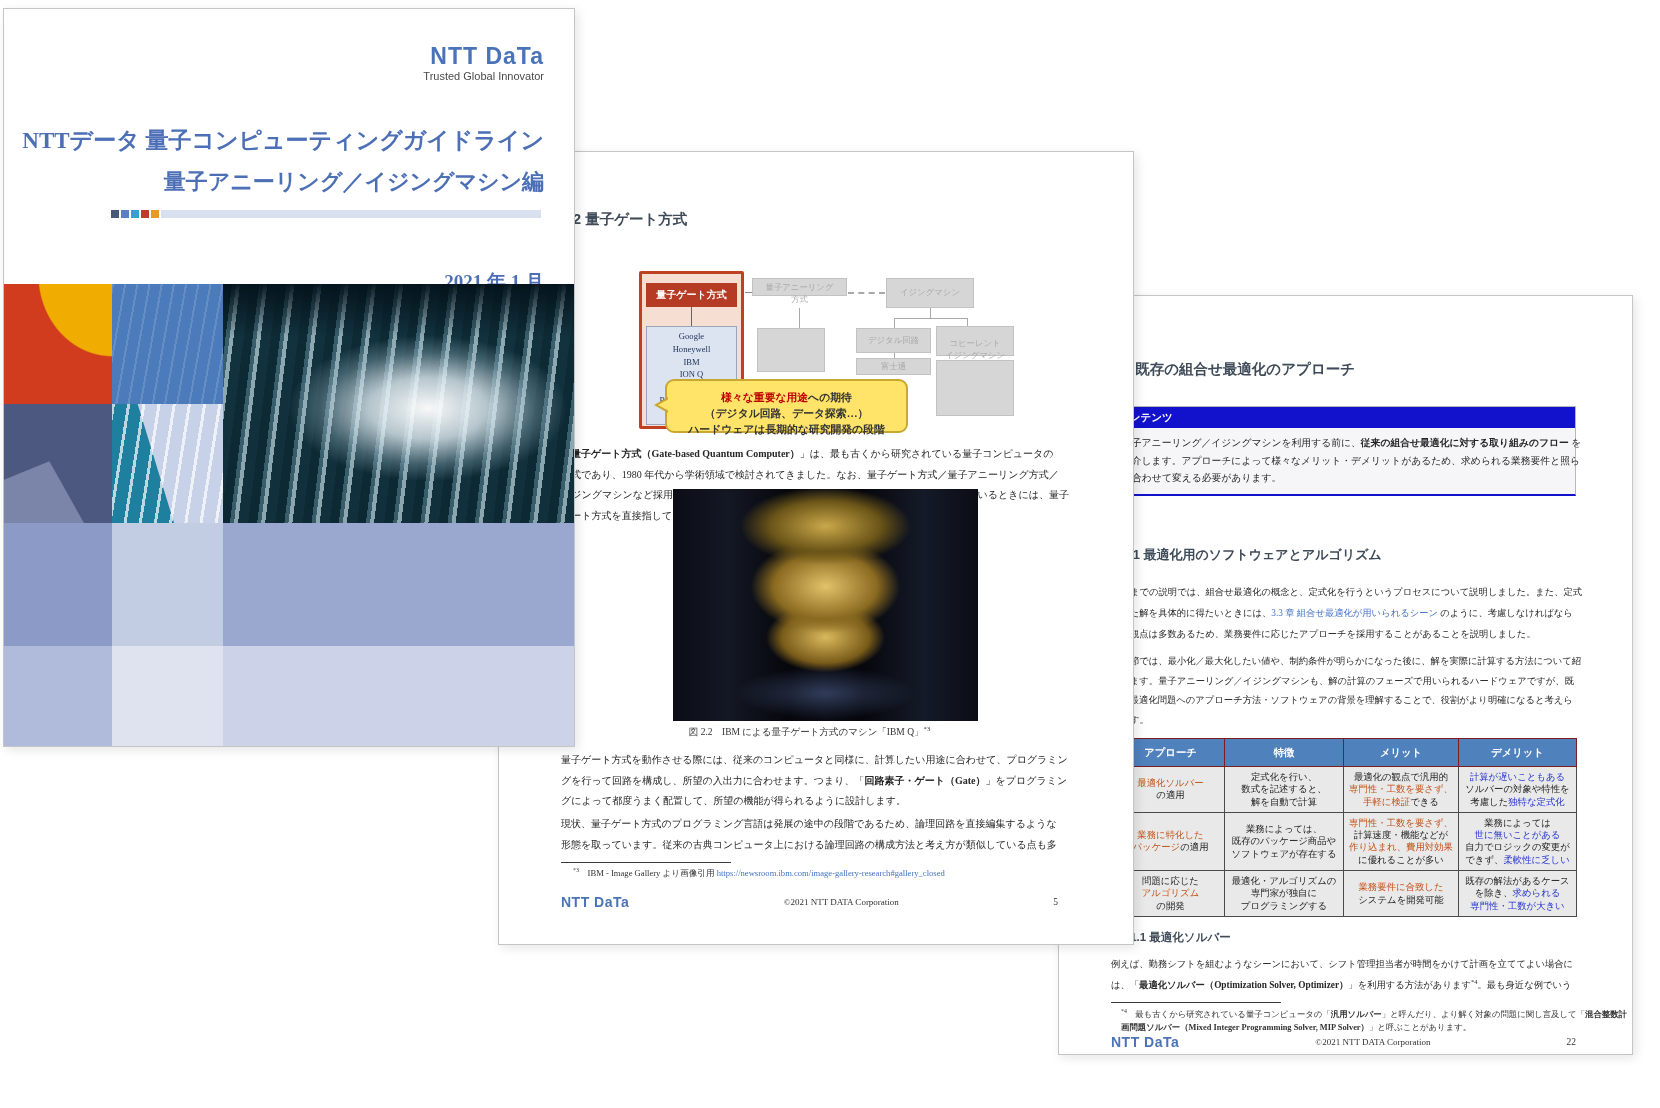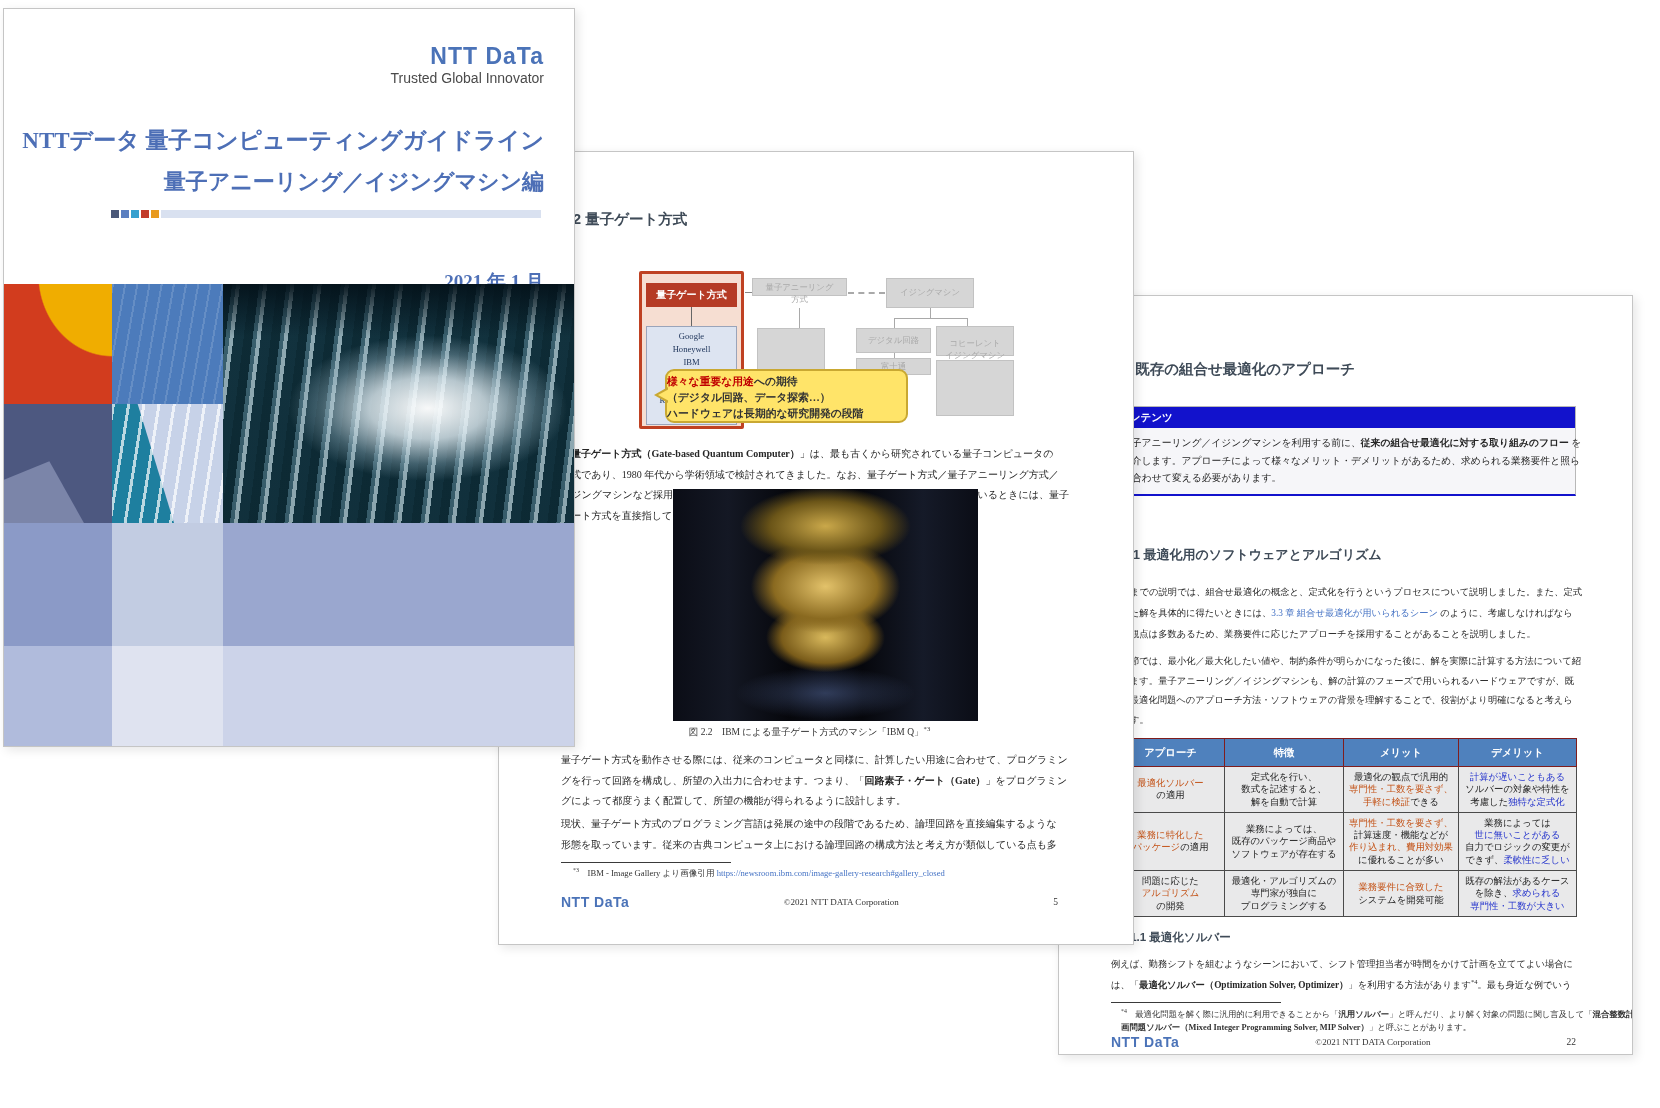--- a/index.html
+++ b/index.html
@@ -22,21 +22,21 @@
   .footnote{position:absolute;color:#333;}
   .page-footer{position:absolute;display:flex;align-items:center;}
   .logo-text{font-family:"Liberation Sans","DejaVu Sans",sans-serif;font-weight:bold;color:#4b73b8;}
   .logo-text.sm{font-size:14px;letter-spacing:.5px;}
   .copyright{flex:1;text-align:center;font-size:9px;color:#333;}
   .pagenum{font-size:9.5px;color:#333;}
 
   
   .cover-logo{position:absolute;top:36px;right:30px;text-align:right;}
   .logo-text.lg{font-size:23px;letter-spacing:1px;line-height:1;}
-  .logo-tagline{font-size:14px;color:#4a4a4a;margin-top:2px;font-family:"Liberation Sans","DejaVu Sans",sans-serif;}
+  .logo-tagline{font-size:11px;color:#4a4a4a;margin-top:2px;font-family:"Liberation Sans","DejaVu Sans",sans-serif;}
   .cover-title{position:absolute;right:30px;font-weight:bold;color:#4d6fb6;white-space:nowrap;}
   .cover-title.t1{top:116px;font-size:23px;}
   .cover-title.t2{top:158px;font-size:22px;}
   .accent-bar{position:absolute;left:107px;right:33px;top:201px;height:8px;display:flex;align-items:center;}
   .sq-row{display:flex;gap:2px;margin-right:2px;}
   .sq-row span{width:8px;height:8px;display:inline-block;}
   .bar-fill{flex:1;height:8px;background:#d9e1f0;}
   .cover-date{position:absolute;right:30px;top:216px;font-size:19px;font-weight:bold;color:#4d6fb6;margin-top:44px;}
   .mosaic{position:absolute;left:0;top:275px;width:572px;height:464px;}
   .mosaic div{position:absolute;}
@@ -79,22 +79,22 @@
   .emptyF{left:375px;top:89px;width:78px;height:56px;}
   .emptyG{left:196px;top:57px;width:68px;height:44px;}
   .c-h1{left:184px;top:21px;width:8px;border-top:1.5px solid #888;}
   .c-dash{left:287px;top:21px;width:37px;border-top:2px dashed #a9a9a9;}
   .c-v1{left:369px;top:37px;height:10px;border-left:1.5px solid #a9a9a9;}
   .c-h2{left:333px;top:47px;width:73px;border-top:1.5px solid #a9a9a9;}
   .c-v2{left:333px;top:47px;height:10px;border-left:1.5px solid #a9a9a9;}
   .c-v3{left:406px;top:47px;height:8px;border-left:1.5px solid #a9a9a9;}
   .c-v4{left:333px;top:82px;height:5px;border-left:1.5px solid #a9a9a9;}
   .c-v5{left:238px;top:37px;height:20px;border-left:1.5px solid #a9a9a9;}
-  .callout{position:absolute;left:104px;top:98px;width:243px;height:54px;background:#ffe469;border:2px solid #c9a832;border-radius:9px;
-           text-align:left;font-weight:bold;font-size:10.8px;color:#333;line-height:16px;padding-top:2px;}
+  .callout{position:absolute;left:104px;top:108px;width:243px;height:54px;background:#ffe469;border:2px solid #c9a832;border-radius:9px;
+           text-align:center;font-weight:bold;font-size:10.8px;color:#333;line-height:16px;padding-top:8px;}
   .callout::before{content:"";position:absolute;left:-13px;top:16px;border-style:solid;border-width:8px 14px 8px 0;border-color:transparent #c9a832 transparent transparent;}
   .callout::after{content:"";position:absolute;left:-9px;top:18px;border-style:solid;border-width:6px 11px 6px 0;border-color:transparent #ffe469 transparent transparent;}
   .callout .t-o{color:#c00000;}
   .mid .para{font-size:10px;line-height:20.6px;}
   .mid .p1{left:62px;top:292px;}
   .ibm-img{position:absolute;left:174px;top:337px;width:305px;height:232px;background:
       radial-gradient(ellipse 42% 16% at 50% 88%, rgba(120,150,220,.35) 0%, rgba(20,30,60,0) 70%),
       radial-gradient(ellipse 40% 24% at 50% 16%, #caa84a 0%, #6b5518 45%, rgba(0,0,0,0) 70%),
       radial-gradient(ellipse 34% 28% at 50% 42%, #e3c26a 0%, #8a6a20 50%, rgba(0,0,0,0) 72%),
       radial-gradient(ellipse 26% 20% at 50% 64%, #d9b95c 0%, #7a5c1a 55%, rgba(0,0,0,0) 75%),
@@ -344,21 +344,21 @@
         </tbody>
     </table>
 
     <h4 class="h-sub2">3.4.1.1 最適化ソルバー</h4>
     <div class="para rp3">
         <div class="line"><span>例えば、勤務シフトを組むようなシーンにおいて、シフト管理担当者が時間をかけて計画を立ててよい場合に</span></div>
         <div class="line"><span>は、「</span><span class="t-s">最適化ソルバー（Optimization Solver, Optimizer）</span><span>」を利用する方法があります</span><sup>*4</sup><span>。最も身近な例でいう</span></div>
       </div>
     <div class="fn-rule"></div>
     <div class="footnote">
-        <div class="line"><sup>*4</sup><span>　最適化問題を解く際に汎用的に利用できることから「</span><span class="t-s">汎用ソルバー</span><span>」と呼んだり、より解く対象の問題に関し言及して「</span><span class="t-s">混合整数計</span></div>
+        <div class="line"><sup>*4</sup><span>　最も古くから研究されている量子コンピュータの「</span><span class="t-s">汎用ソルバー</span><span>」と呼んだり、より解く対象の問題に関し言及して「</span><span class="t-s">混合整数計</span></div>
         <div class="line"><span class="t-s">画問題ソルバー（Mixed Integer Programming Solver, MIP Solver）</span><span>」と呼ぶことがあります。</span></div>
       </div>
     <div class="page-footer">
       <span class="logo-text sm">NTT DaTa</span>
       <span class="copyright">©2021 NTT DATA Corporation</span>
       <span class="pagenum">22</span>
     </div>
   </section>
 
 </div>

